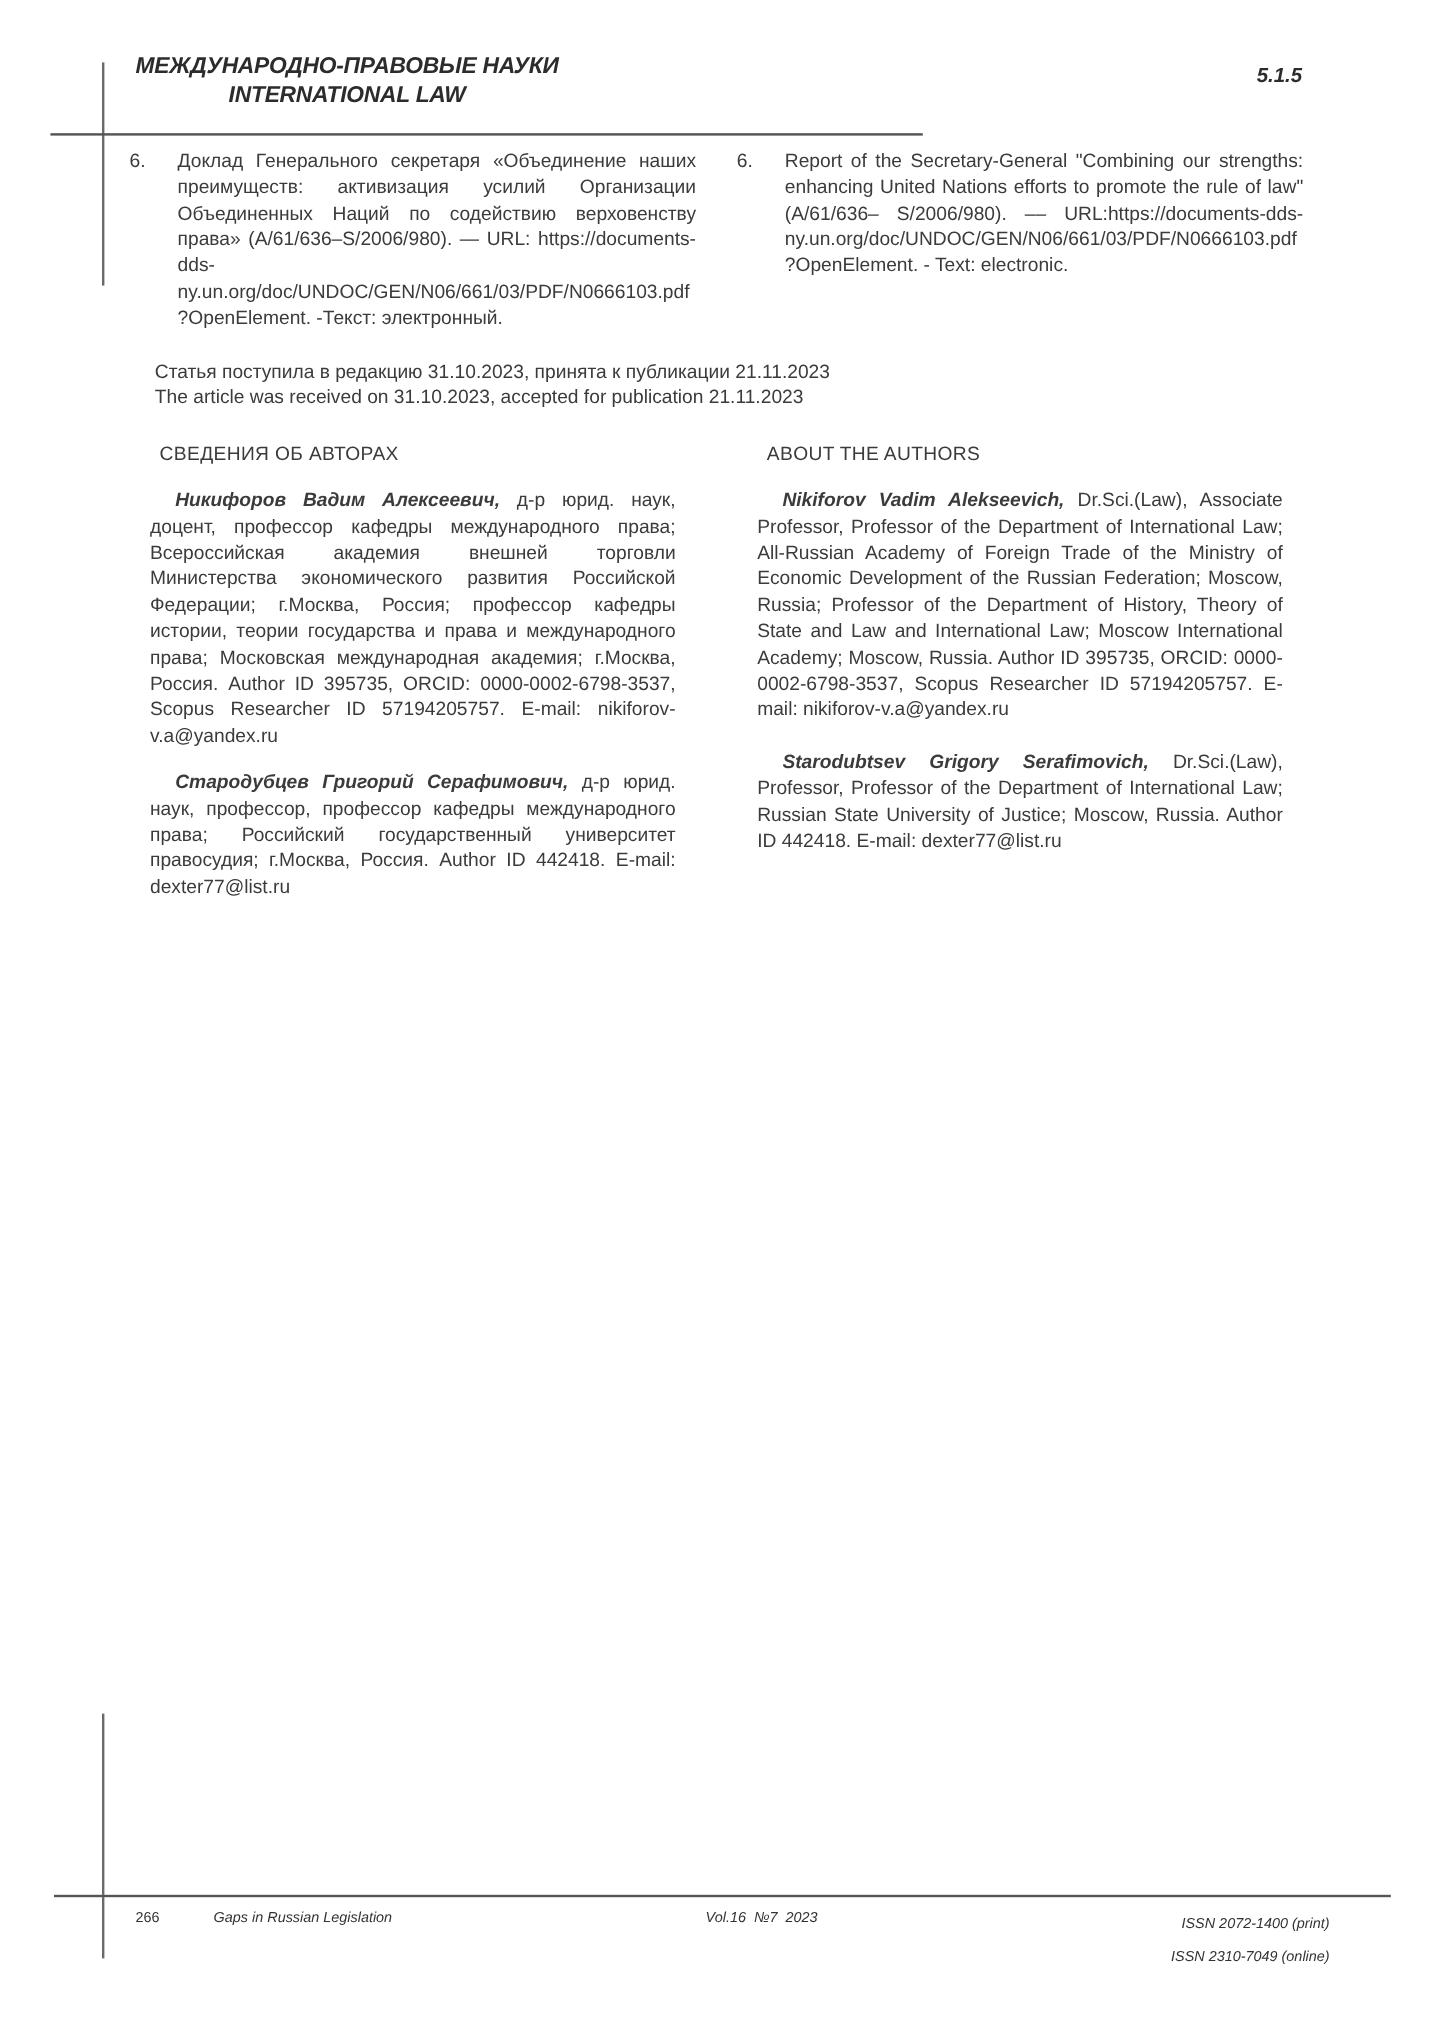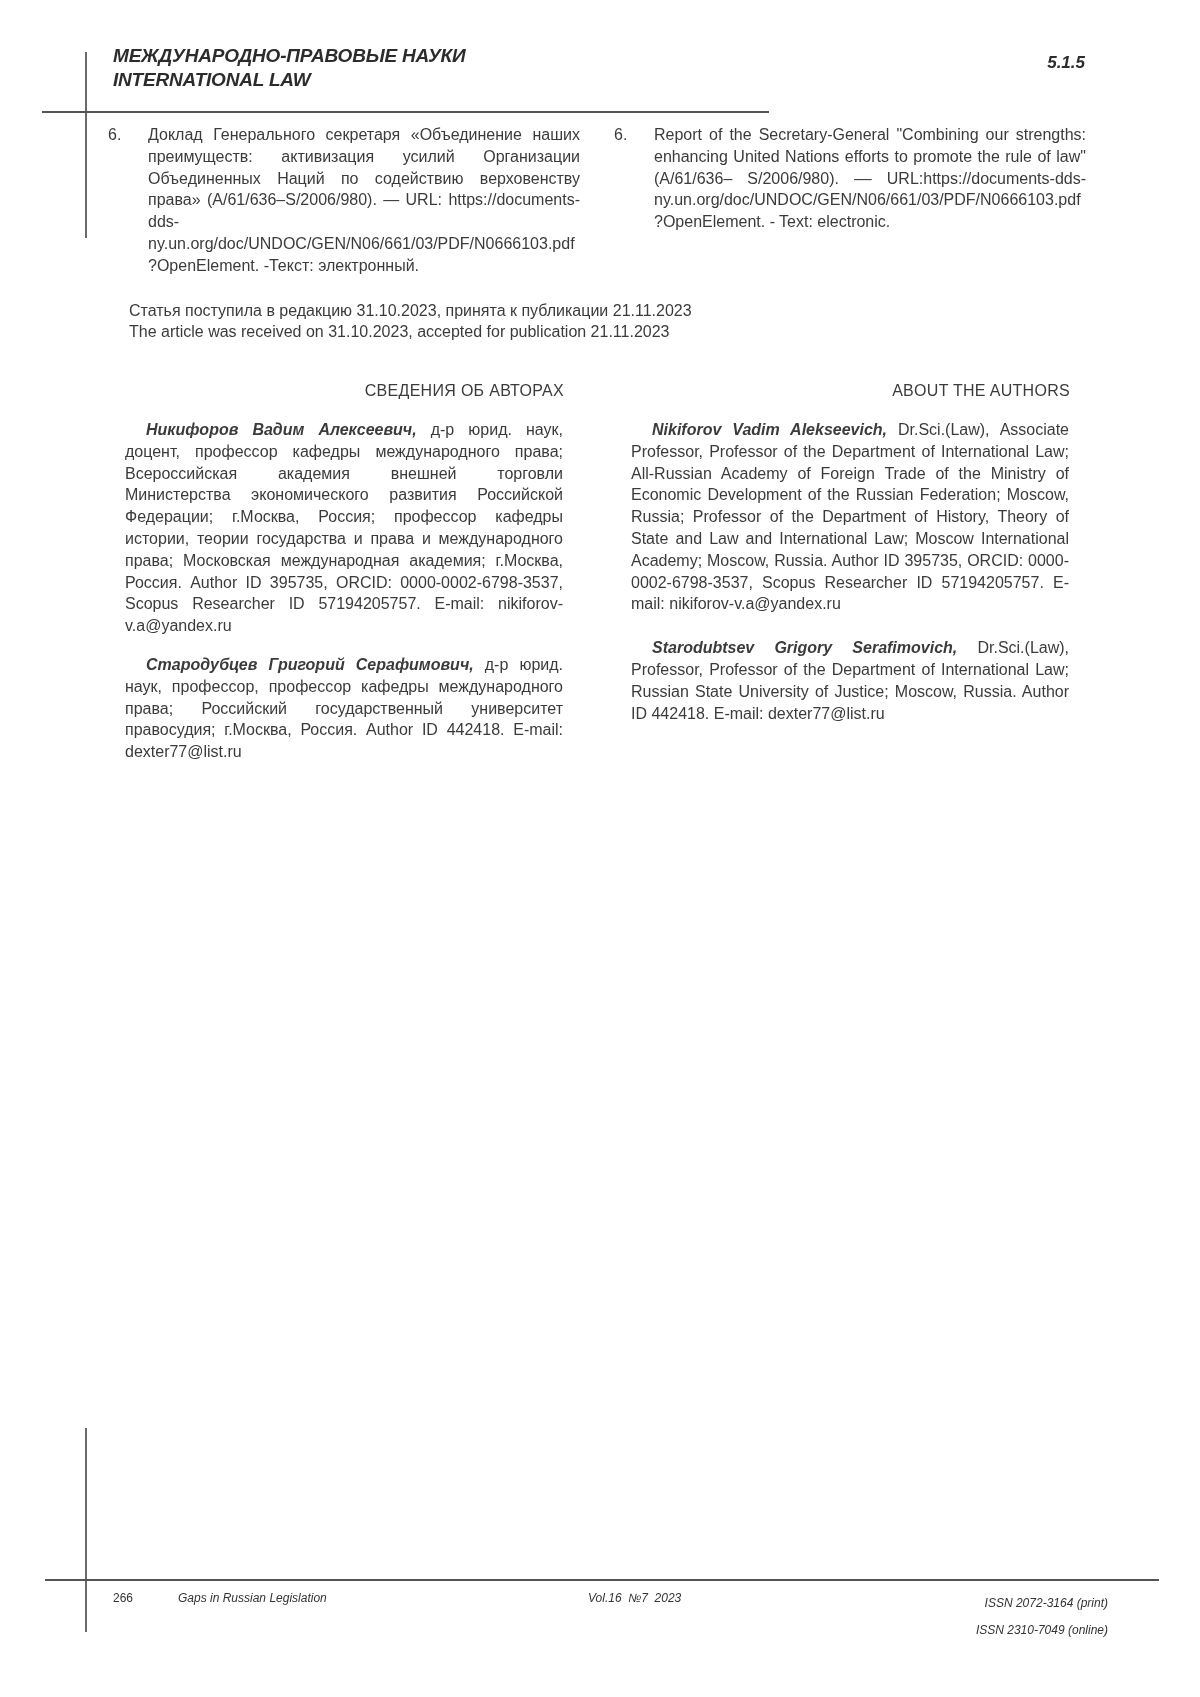--- a/index.html
+++ b/index.html
@@ -18,21 +18,21 @@
   .rule.bottom{left:45px;top:1579px;width:1114px;height:2px;}
   .vline{position:absolute;background:#6a6a6a;width:2px;}
   .vline.top{left:85px;top:52px;height:186px;}
   .vline.bottom{left:85px;top:1428px;height:204px;}
 
   
   .hdr-left{
     position:absolute;left:113px;top:44px;
     font-weight:bold;font-style:italic;
     font-size:19px;line-height:24px;color:#2c2c2c;
-    letter-spacing:-0.2px;white-space:nowrap;
+    letter-spacing:-0.2px;white-space:nowrap;text-align:center;
   }
   .section-num{
     position:absolute;right:115px;top:53px;
     font-weight:bold;font-style:italic;
     font-size:17px;color:#2c2c2c;
   }
 
   
   .content{
     position:absolute;left:108px;top:124px;width:978px;
@@ -43,22 +43,22 @@
   .ref-num{flex:0 0 40px;}
   .ref-text{
     flex:1;margin:0;text-align:justify;
     overflow-wrap:anywhere;
   }
   .note{margin:0;text-indent:21px;}
   .note.antiplag{margin-top:38px;}
   .note.received-ru{margin-top:23px;}
   .authors{margin-top:21px;}
   .authors-heading{
-    margin:16px;font-size:16px;font-weight:normal;
-    text-indent:21px;letter-spacing:0.3px;text-align:right;
+    margin:4px;font-size:16px;font-weight:normal;
+    text-indent:21px;letter-spacing:0.3px;
   }
   .author-para{
     margin:17px;text-align:justify;text-indent:21px;
     overflow-wrap:anywhere;
   }
   .author-para .author-name{font-weight:bold;font-style:italic;}
   .author-para.gap-before{margin-top:22px;}
 
   
   .footer-text{position:absolute;font-size:12px;color:#333333;}
@@ -115,18 +115,18 @@
       </section>
     </div>
 
   </main>
 
   <footer>
     <span class="footer-text page-num">266</span>
     <span class="footer-text journal-name">Gaps in Russian Legislation</span>
     <span class="footer-text vol-info">Vol.16  №7  2023</span>
     <div class="footer-text issn-block">
-      <div>ISSN 2072-3164 (print)</div>
+      <div>ISSN 2072-1400 (print)</div>
       <div>ISSN 2310-7049 (online)</div>
     </div>
   </footer>
 
 </div>
 
 </body></html>

